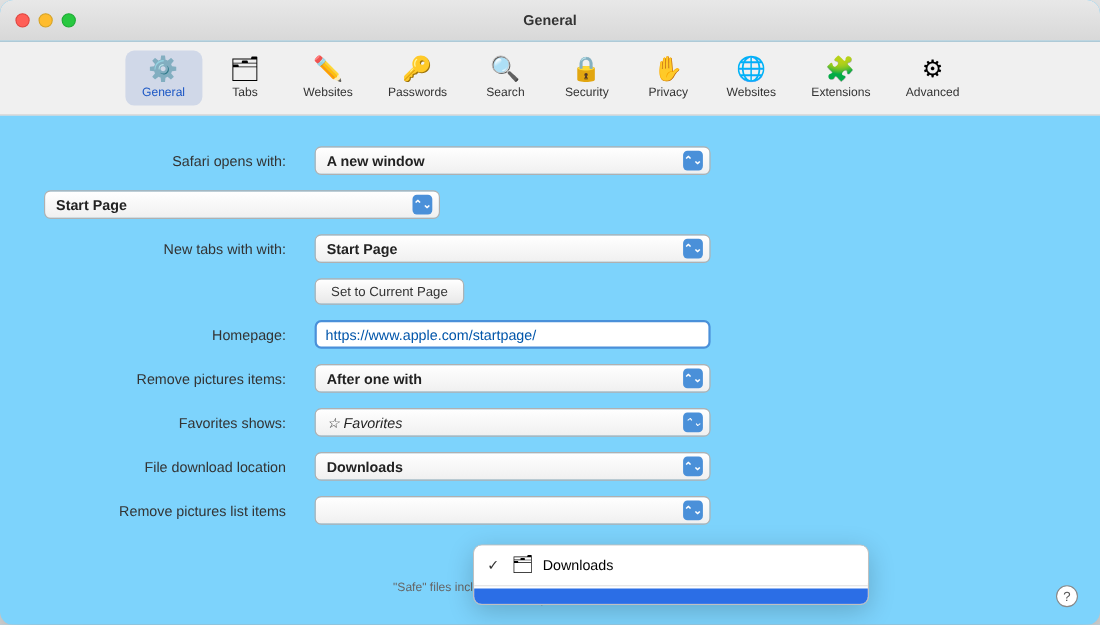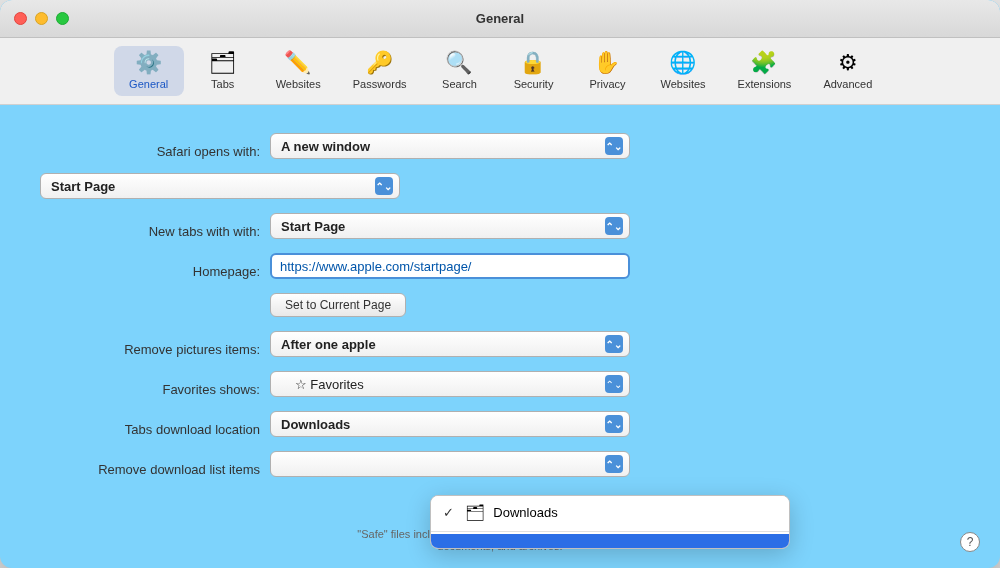--- a/index.html
+++ b/index.html
@@ -92,22 +92,23 @@
     }
     
     .content {
       flex: 1;
       padding: 28px 40px 20px 40px;
       position: relative;
       overflow: hidden;
     }
     .form-row {
       display: flex;
-      align-items: flex-end;
+      align-items: center;
       margin-bottom: 14px;
+      gap: 16px;
     }
     .form-label {
       text-align: right;
       width: 220px;
       min-width: 220px;
       font-size: 13px;
       color: #333;
       margin-right: 10px;
     }
     .form-control {
@@ -165,24 +166,25 @@
     }
     .favorites-box {
       width: 100%;
       height: 26px;
       border: 1px solid #b0b0b0;
       border-radius: 6px;
       background: linear-gradient(180deg, #ffffff 0%, #f0f0f0 100%);
       display: flex;
       align-items: center;
       justify-content: space-between;
-      padding: 0 6px 0 24px;
+      padding: 0 6px 0 10px;
       font-size: 13px;
       color: #222;
       cursor: pointer;
+      font-style: italic;
     }
     
     .dropdown-container {
       position: absolute;
       left: 430px;
       top: 390px;
       width: 360px;
       background: white;
       border: 1px solid #c0c0c0;
       border-radius: 8px;
@@ -332,65 +334,65 @@
       <div class="form-label">New tabs with with:</div>
       <div class="form-control">
         <div class="select-box">
           <span>Start Page</span>
           <div class="select-arrow">⌃⌄</div>
         </div>
       </div>
     </div>
 
     <div class="form-row">
+      <div class="form-label"></div>
+      <div class="form-control">
+        <button class="btn">Set to Current Page</button>
+      </div>
+    </div>
+
+    <div class="form-row">
       <div class="form-label">Homepage:</div>
       <div class="form-control">
         <input type="text" class="text-input" value="https://www.apple.com/startpage/" style="">
       </div>
     </div>
 
     <div class="form-row">
-      <div class="form-label"></div>
-      <div class="form-control">
-        <button class="btn">Set to Current Page</button>
-      </div>
-    </div>
-
-    <div class="form-row">
       <div class="form-label">Remove pictures items:</div>
       <div class="form-control">
         <div class="select-box">
-          <span>After one apple</span>
+          <span>After one with</span>
           <div class="select-arrow">⌃⌄</div>
         </div>
       </div>
     </div>
 
     <div class="form-row">
       <div class="form-label">Favorites shows:</div>
       <div class="form-control">
         <div class="favorites-box">
           <span>☆ <span>Favorites</span></span>
           <div class="select-arrow">⌃⌄</div>
         </div>
       </div>
     </div>
 
     <div class="form-row">
-      <div class="form-label">Tabs download location</div>
+      <div class="form-label">File download location</div>
       <div class="form-control">
         <div class="select-box">
           <span>Downloads</span>
           <div class="select-arrow">⌃⌄</div>
         </div>
       </div>
     </div>
 
     <div class="form-row">
-      <div class="form-label">Remove download list items</div>
+      <div class="form-label">Remove pictures list items</div>
       <div class="form-control">
         <div class="select-box">
           <span></span>
           <div class="select-arrow">⌃⌄</div>
         </div>
       </div>
     </div>
 
     <div class="dropdown-container">
       <div class="dropdown-item selected">

